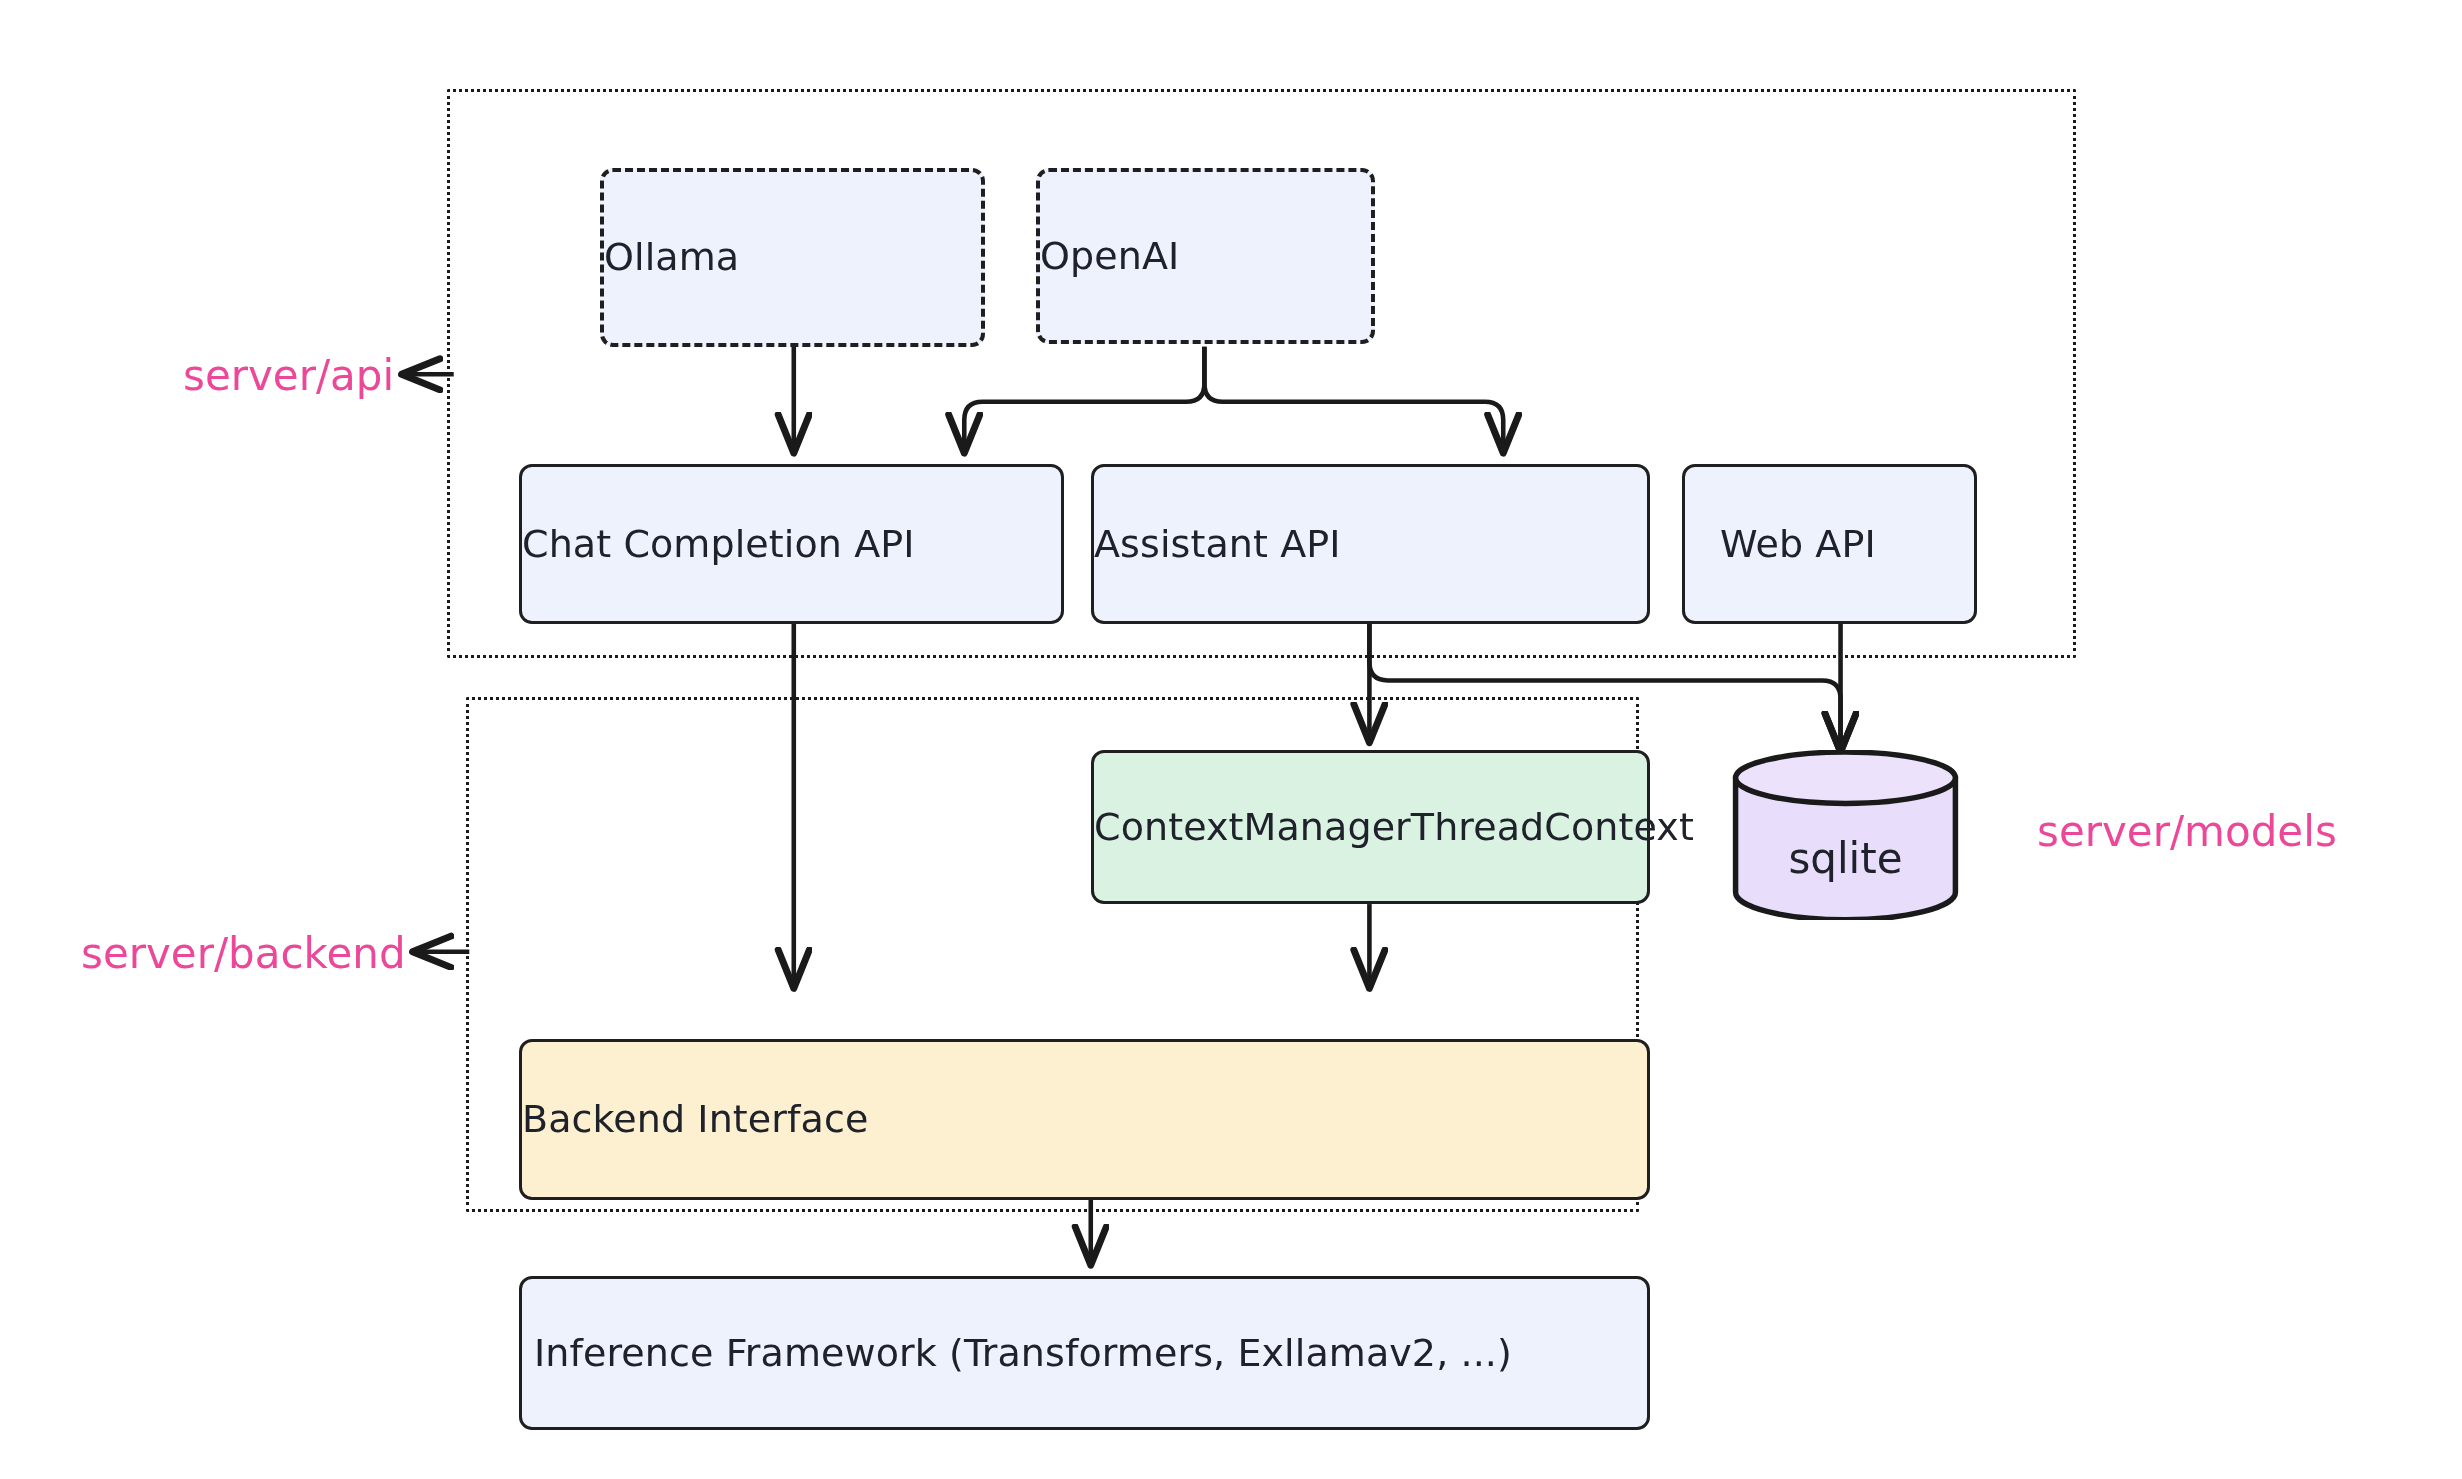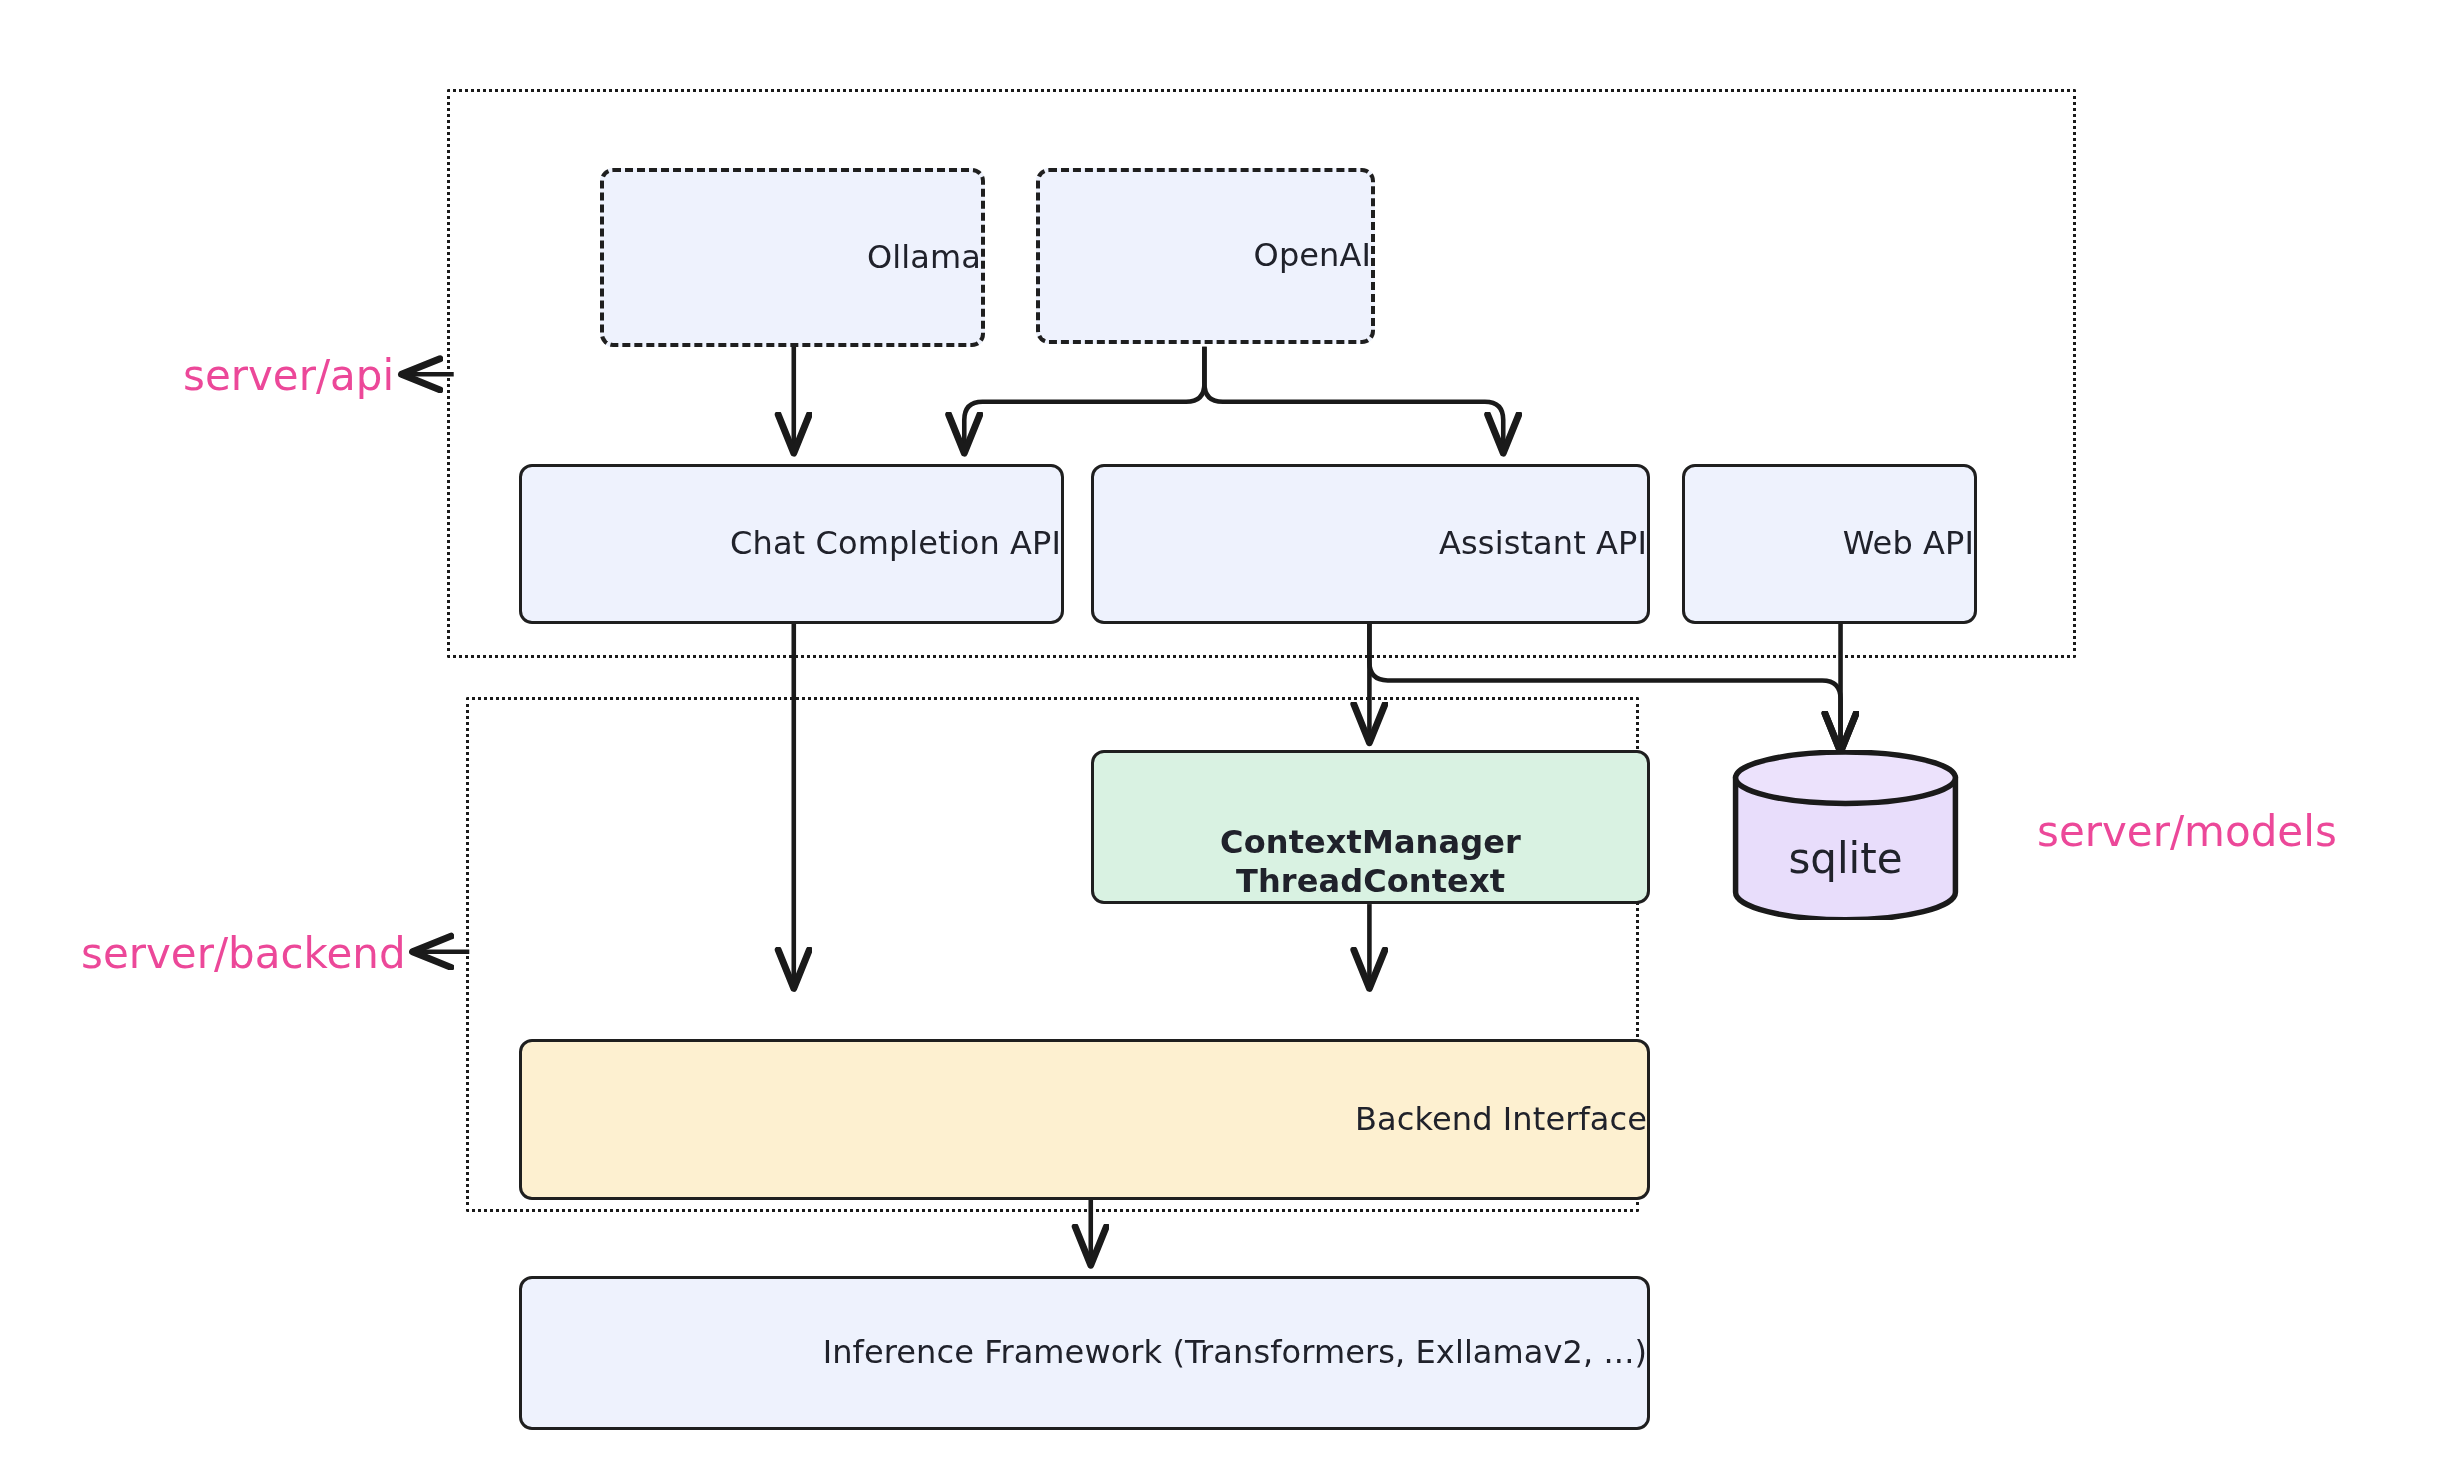--- a/index.html
+++ b/index.html
@@ -28,24 +28,24 @@
     box-sizing: border-box;
   }
   
   .node {
     position: absolute;
     box-sizing: border-box;
     border: 3.7px solid #1f1f1f;
     border-radius: 13px;
     display: flex;
     align-items: center;
-    justify-content: flex-end;
+    justify-content: flex-start;
     text-align: center;
     color: #20222b;
-    font-size: 32px;
+    font-size: 38px;
     line-height: 1.22;
     letter-spacing: 0.1px;
   }
   .node.dashed {
     border-style: dashed;
     border-width: 4.6px;
   }
   .fill-blue   { background: #eef2fd; }
   .fill-green  { background: #d9f2e2; }
   .fill-yellow { background: #fdf0d0; margin-top: 40px; }
@@ -138,21 +138,21 @@
   </div>
 
   <div class="node fill-blue" style="left:1091px; top:464px; width:559px; height:160px;">
     <span>Assistant API</span>
   </div>
 
   <div class="node fill-blue" style="left:1682px; top:464px; width:295px; height:160px;padding-left:35px;">
     <span>Web API</span>
   </div>
 
-  <div class="node fill-green" style="left:1091px; top:750px; width:559px; height:154px; flex-direction:column;font-weight:bold;">
+  <div class="node fill-green" style="left:1091px; top:750px; width:559px; height:154px; ">
     <span>ContextManager</span>
     <span>ThreadContext</span>
   </div>
 
   <div class="cylinder" style="left:1731px; top:750px; width:229px; height:170px;">
     <svg width="229" height="170" viewBox="0 0 250 185" xmlns="http://www.w3.org/2000/svg">
       <path d="M5,30 L5,155 A120,30 0 0 0 245,155 L245,30 Z" fill="#e8ddfb" stroke="#1a1a1a" stroke-width="6" stroke-linejoin="round"></path>
       <ellipse cx="125" cy="30" rx="120" ry="28" fill="#ece2fc" stroke="#1a1a1a" stroke-width="6"></ellipse>
     </svg>
     <div class="cyl-label" style="top:84px;">sqlite</div>

